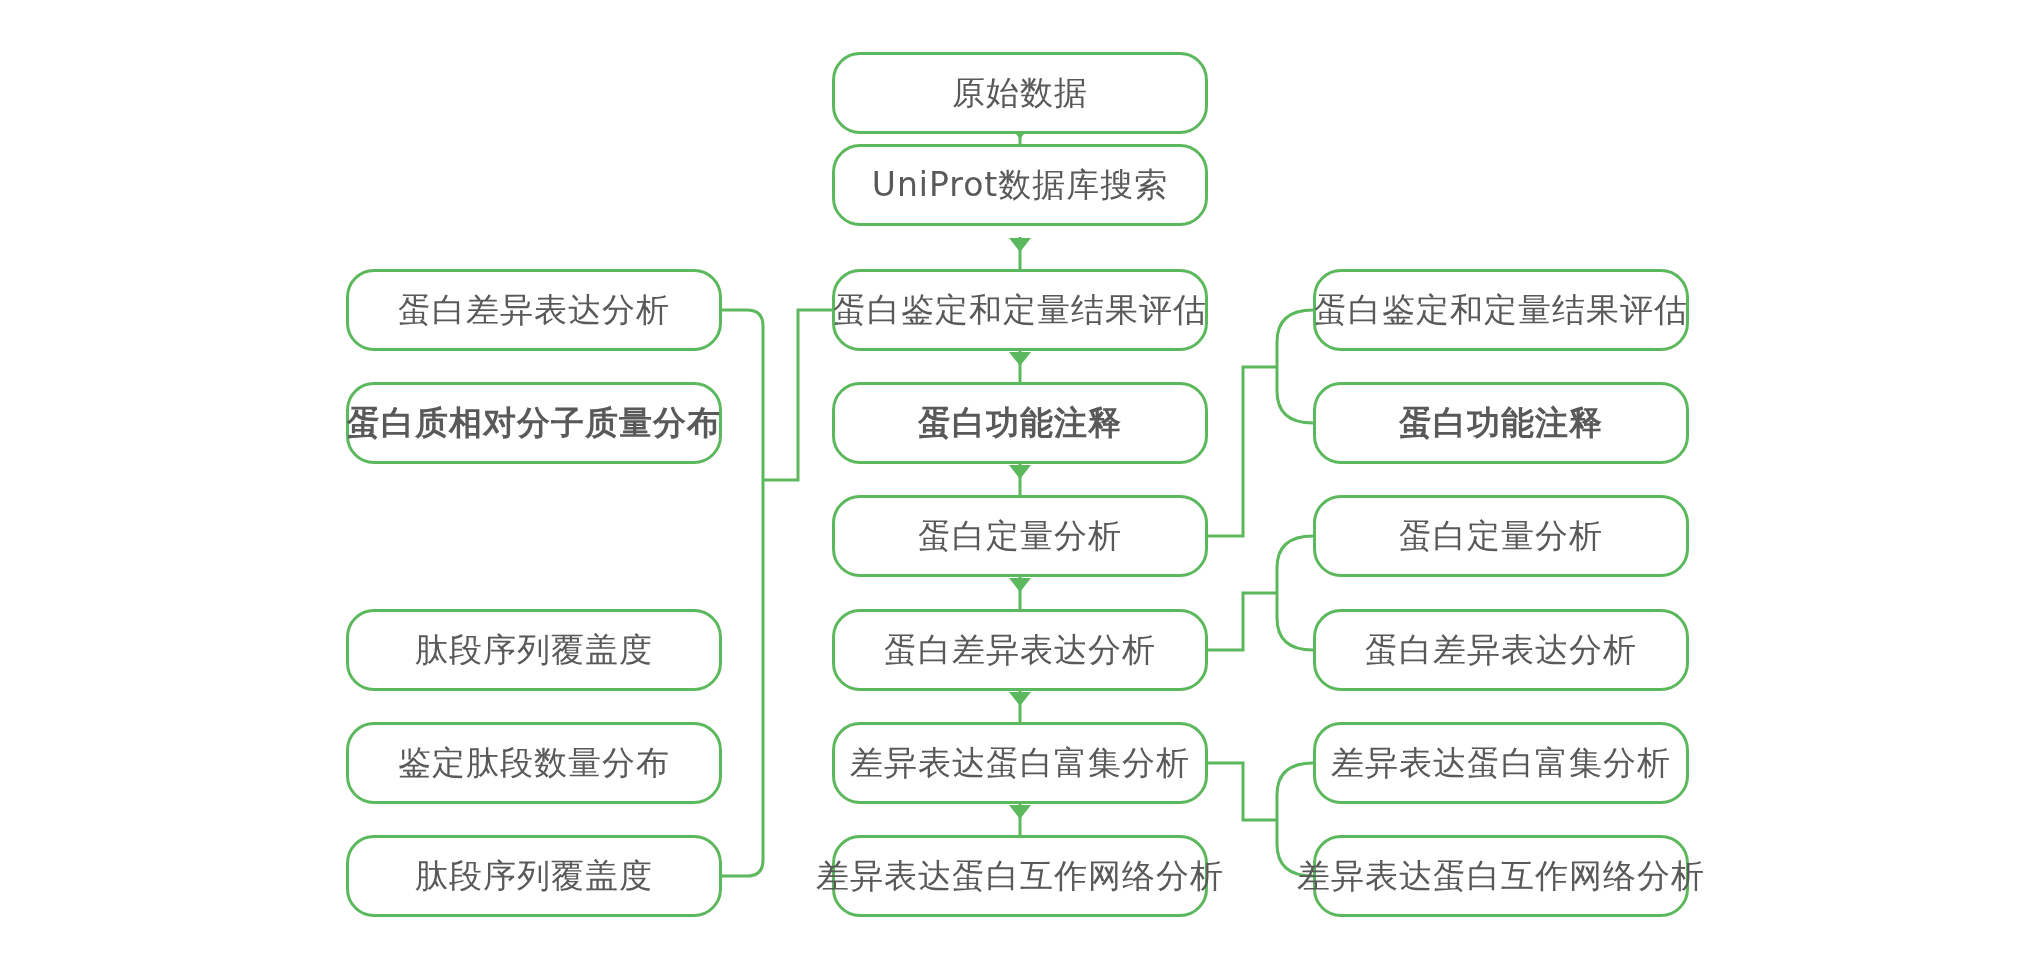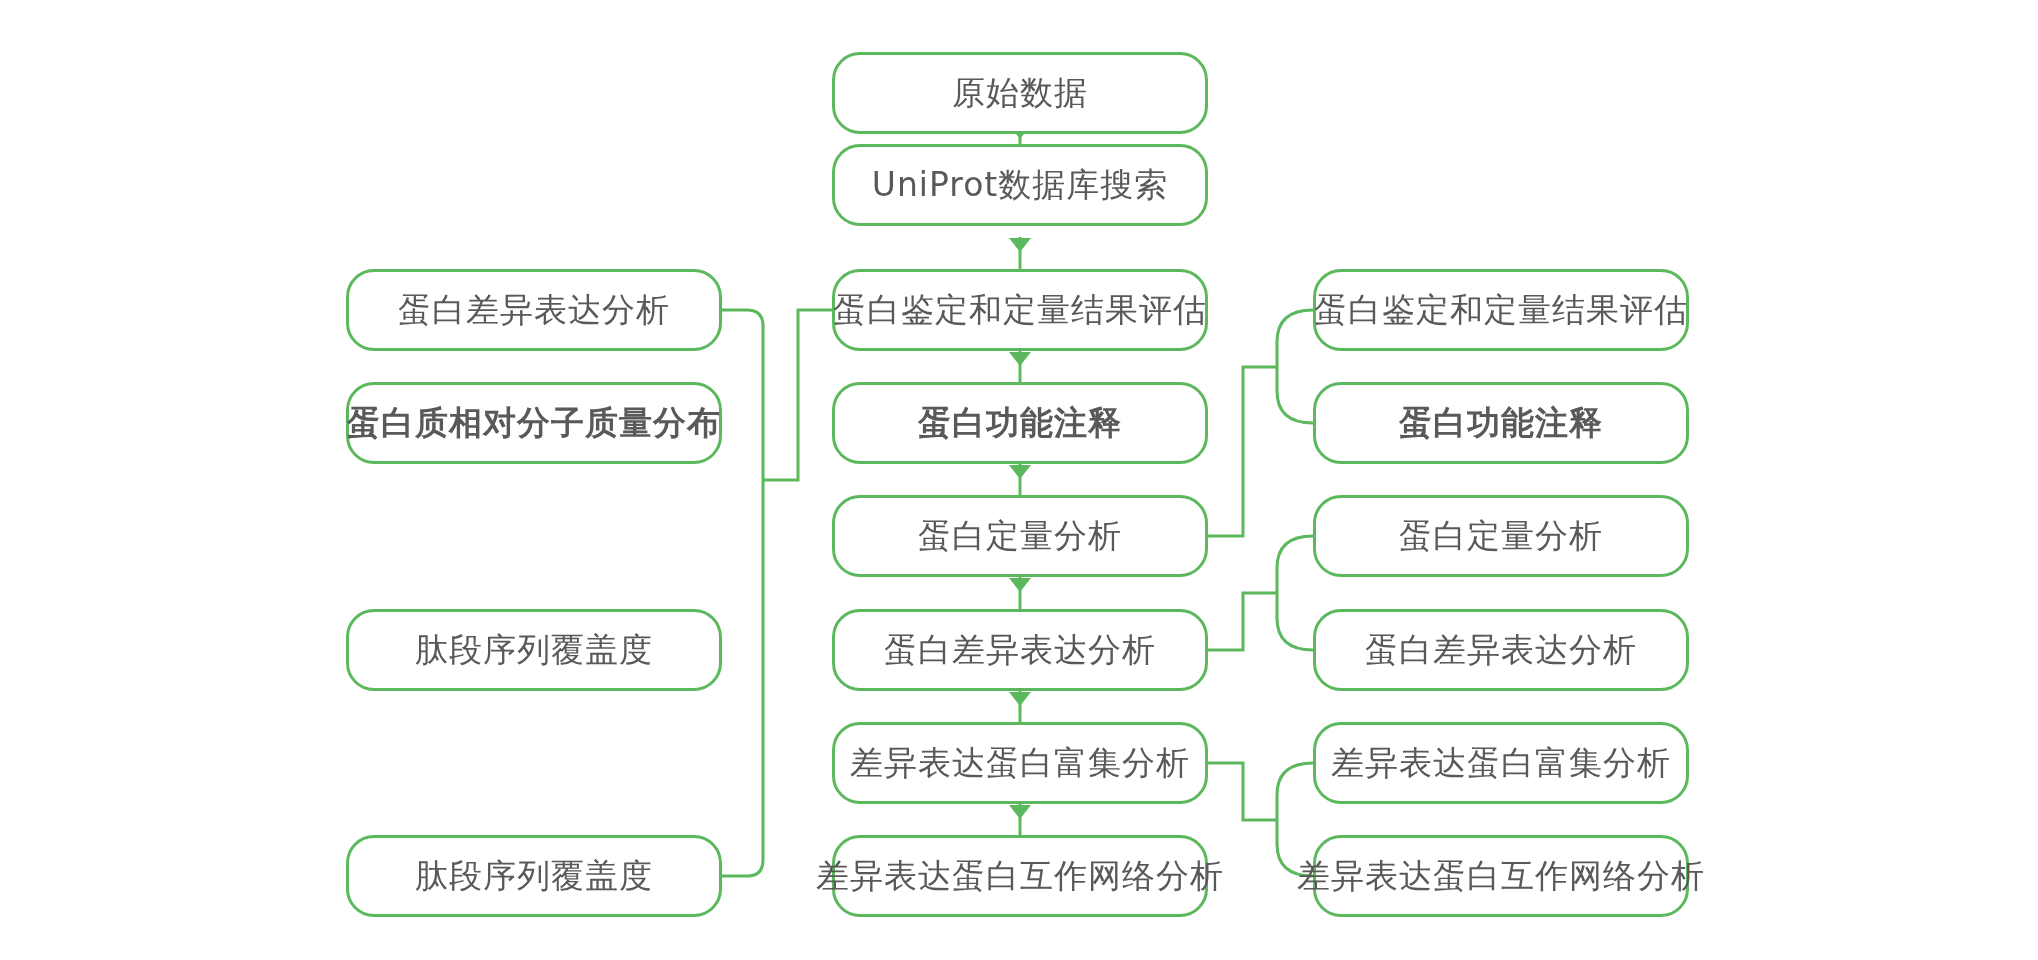--- a/index.html
+++ b/index.html
@@ -86,20 +86,21 @@
   <div class="node col-center row-2">蛋白鉴定和定量结果评估</div>
   <div class="node col-center row-3">蛋白功能注释</div>
   <div class="node col-center row-4">蛋白定量分析</div>
   <div class="node col-center row-5">蛋白差异表达分析</div>
   <div class="node col-center row-6">差异表达蛋白富集分析</div>
   <div class="node col-center row-7">差异表达蛋白互作网络分析</div>
 
   <div class="node col-left row-2">蛋白差异表达分析</div>
   <div class="node col-left row-3">蛋白质相对分子质量分布</div>
   <div class="node col-left row-5">肽段序列覆盖度</div>
+  <div class="node col-left row-6">鉴定肽段数量分布</div>
   <div class="node col-left row-7">肽段序列覆盖度</div>
 
   <div class="node col-right row-2">蛋白鉴定和定量结果评估</div>
   <div class="node col-right row-3">蛋白功能注释</div>
   <div class="node col-right row-4">蛋白定量分析</div>
   <div class="node col-right row-5">蛋白差异表达分析</div>
   <div class="node col-right row-6">差异表达蛋白富集分析</div>
   <div class="node col-right row-7">差异表达蛋白互作网络分析</div>
 
 </div>

